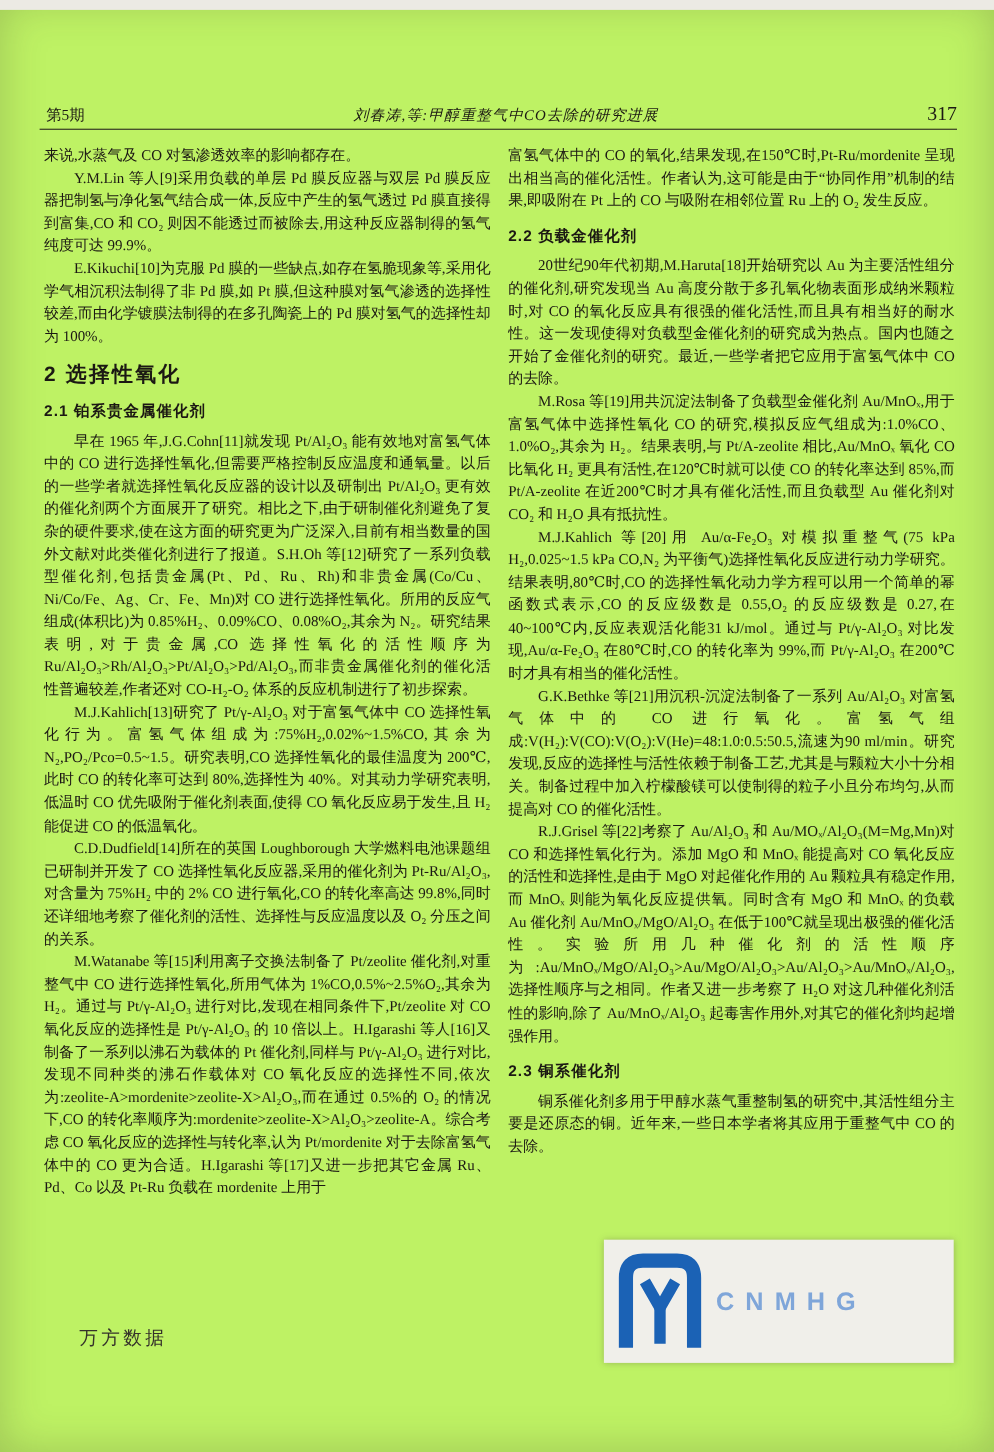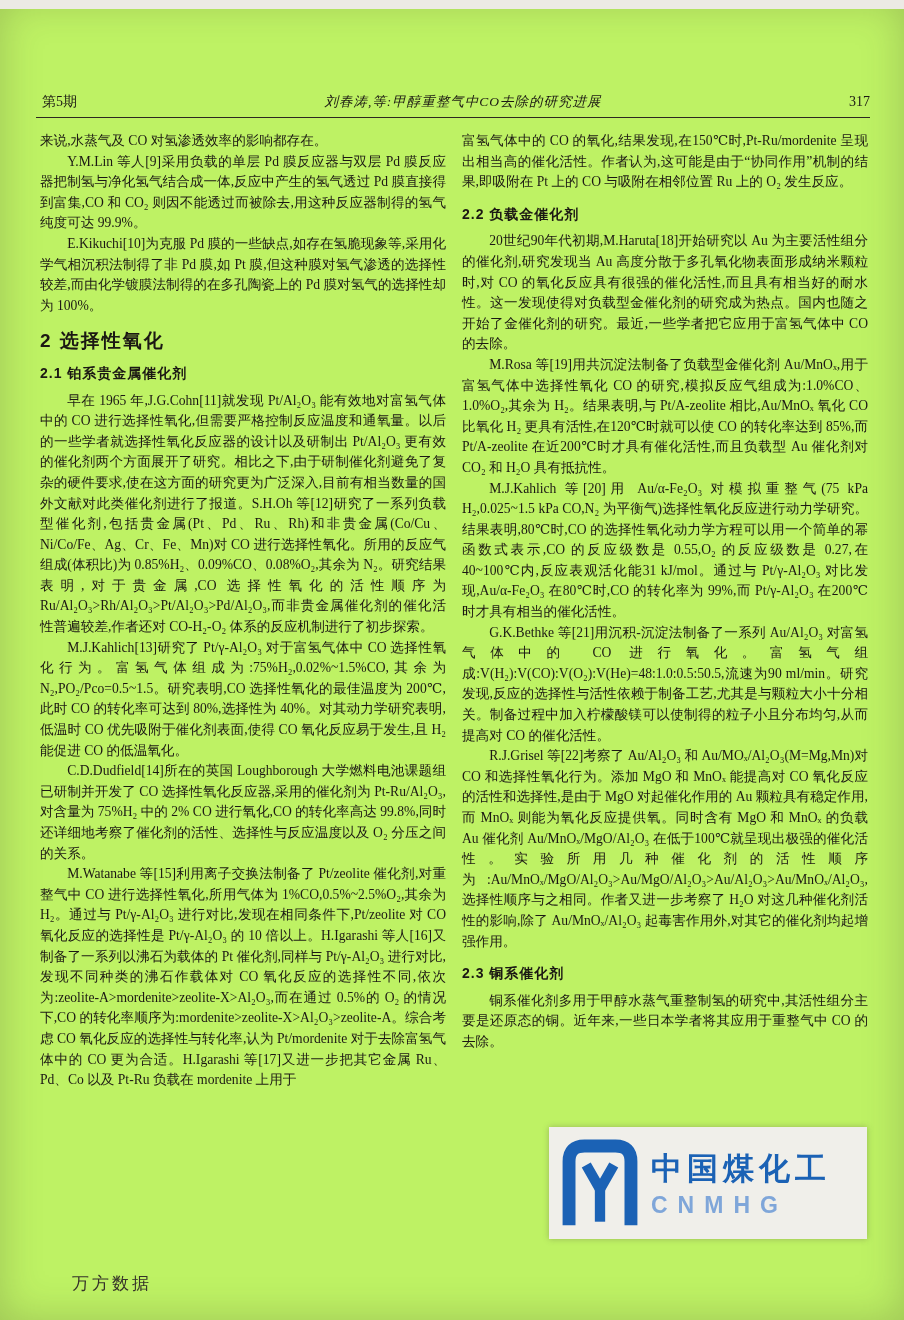--- a/index.html
+++ b/index.html
@@ -4,39 +4,39 @@
 <style>
   html,body{margin:0;padding:0;}
   body{width:904px;height:1320px;background:#d6d2c9;font-family:"Liberation Serif","DejaVu Serif",serif;}
   .page{position:relative;width:904px;height:1320px;background:#bef264;color:#1b1813;overflow:hidden;}
   .page::before{content:"";position:absolute;inset:0;box-shadow:inset 0 0 40px rgba(60,55,45,.25);pointer-events:none;}
   .top-strip{position:absolute;top:0;left:0;width:100%;height:9px;background:#eceae4;}
 
   .header{position:absolute;top:93px;left:42px;width:828px;display:flex;justify-content:space-between;align-items:baseline;font-size:14px;}
   .header .issue{font-family:"Liberation Serif",serif;}
   .header .title{font-style:italic;letter-spacing:1px;font-size:13.5px;}
-  .header .pagenum{font-size:14px;text-align:right;}
+  .header .pagenum{font-size:18px;text-align:right;}
   .header-rule{position:absolute;top:117px;left:36px;width:834px;border-top:1.6px solid #2c2820;}
 
   .col{position:absolute;top:131px;width:406px;font-size:13.6px;line-height:20.6px;text-align:justify;}
   .col-left{left:40px;}
   .col-right{left:462px;}
 
   .paragraph{margin:0;text-indent:2em;}
   .paragraph.noindent{text-indent:0;}
   .heading1{font-family:"Liberation Sans","DejaVu Sans",sans-serif;font-weight:bold;font-size:19px;margin:15px 0 11px;text-indent:0;letter-spacing:2px;}
   .heading2{font-family:"Liberation Sans","DejaVu Sans",sans-serif;font-weight:bold;font-size:14px;margin:11px 0 7px;text-indent:0;letter-spacing:1px;}
 
   .watermark{position:absolute;left:549px;top:1127px;width:318px;height:112px;background:#f0efea;display:flex;align-items:center;gap:8px;padding:4px 8px;box-sizing:border-box;box-shadow:0 0 6px rgba(80,75,65,.35);}
   .wm-logo{flex:0 0 auto;width:86px;height:96px;}
   .wm-texts{display:flex;flex-direction:column;justify-content:center;gap:2px;}
   .wm-cn{font-family:"Liberation Sans","DejaVu Sans",sans-serif;font-weight:bold;font-size:31px;color:#1b62b5;letter-spacing:5px;white-space:nowrap;}
   .wm-en{font-family:"Liberation Sans","DejaVu Sans",sans-serif;font-weight:bold;font-size:23px;color:#7fa6d9;letter-spacing:10px;white-space:nowrap;}
 
-  .wanfang{position:absolute;left:72px;top:1272px;font-size:17px;color:#35312a;letter-spacing:3px;font-family:"Liberation Sans","DejaVu Sans",sans-serif;}
+  .wanfang{position:absolute;left:72px;top:1205px;font-size:17px;color:#35312a;letter-spacing:3px;font-family:"Liberation Sans","DejaVu Sans",sans-serif;}
 </style>
 </head>
 <body>
 
 <div class="page">
   <div class="top-strip"></div>
 
   <div class="header">
     <span class="issue">第5期</span>
     <span class="title">刘春涛,等:甲醇重整气中CO去除的研究进展</span>
@@ -69,19 +69,18 @@
 
   <div class="watermark">
     <span class="wm-logo">
       <svg viewBox="0 0 100 110" width="86" height="96">
         <path d="M14 104 V30 Q14 12 32 12 H68 Q86 12 86 30 V104" stroke="#1b62b5" stroke-width="15" fill="none"></path>
         <path d="M34 34 L50 62 L66 34" stroke="#1b62b5" stroke-width="12" fill="none"></path>
         <path d="M50 60 V100" stroke="#1b62b5" stroke-width="12" fill="none"></path>
       </svg>
     </span>
     <span class="wm-texts">
-      <span class="wm-cn">中国煤化工</span>
       <span class="wm-en">CNMHG</span>
     </span>
   </div>
 
   <div class="wanfang">万方数据</div>
 </div>
 
 </body></html>

